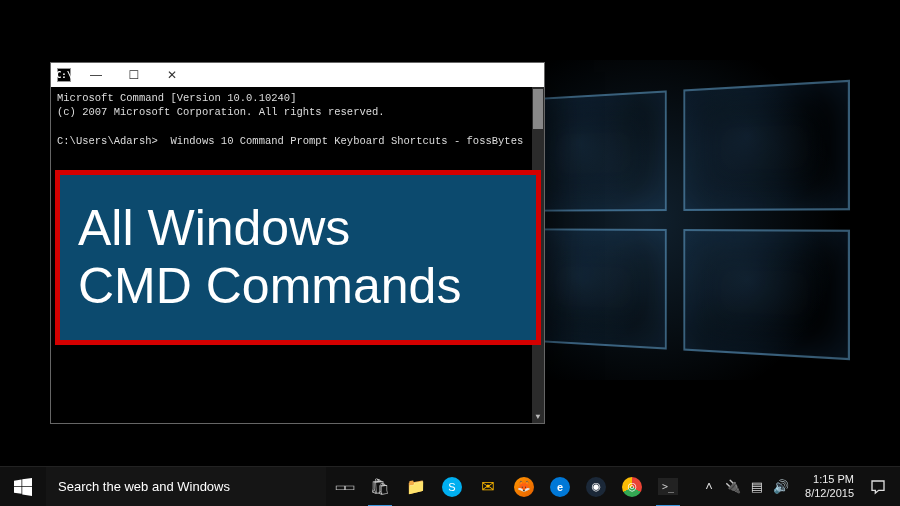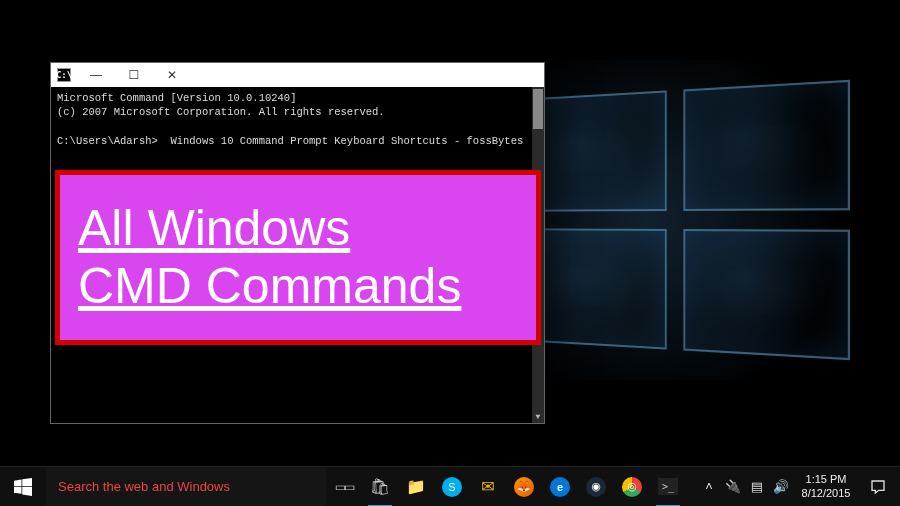--- a/index.html
+++ b/index.html
@@ -88,29 +88,28 @@
     font-size:8px; color:#bbb;
   }
   .cmd-scroll .arrow.up { top:0; }
   .cmd-scroll .arrow.down { bottom:0; }
   
   .overlay-box {
     position: absolute;
     left: 55px; top: 170px;
     width: 486px; height: 175px;
     border: 5px solid #d40000;
-    background: #d946ef;
+    background: #0c4a6e;
     display: flex; align-items: center;
     padding-left: 18px;
     color: #fff;
     font-size: 50px;
     line-height: 1.15;
     font-family: "Segoe UI", Verdana, sans-serif;
     font-weight: 400;
-    text-decoration: underline;
   }
   
   .taskbar {
     position: absolute;
     left: 0; right: 0; bottom: 0;
     height: 40px;
     background: #101010;
     border-top: 1px solid #222;
     display: flex;
     align-items: center;
@@ -120,21 +119,21 @@
   .start-btn {
     width: 46px; height: 40px;
     display:flex; align-items:center; justify-content:center;
   }
   .start-btn svg { width:18px; height:18px; fill:#fff; }
   .search-box {
     width: 280px; height: 40px;
     background: #151515;
     display:flex; align-items:center;
     padding:0 12px;
-    color:#ef4444;
+    color:#ffffff;
     font-size:13px;
   }
   .task-icon {
     width: 36px; height: 40px;
     display:flex; align-items:center; justify-content:center;
     font-size:16px;
     position:relative;
   }
   .task-icon .under {
     position:absolute; left:6px; right:6px; bottom:0; height:2px;
@@ -145,21 +144,21 @@
     display:flex; align-items:center;
     padding-right:4px;
     gap:2px;
   }
   .tray .tray-icon {
     width:22px; height:40px;
     display:flex; align-items:center; justify-content:center;
     font-size:13px; color:#ddd;
   }
   .clock {
-    width:64px; text-align:center;
+    width:64px; text-align:right;
     font-size:11px; line-height:1.2; color:#eee;
     padding:4px 4px;
   }
   .notif {
     width:36px; height:40px;
     display:flex; align-items:center; justify-content:center;
   }
   .circ {
     width:20px; height:20px; border-radius:50%;
     display:flex; align-items:center; justify-content:center;

